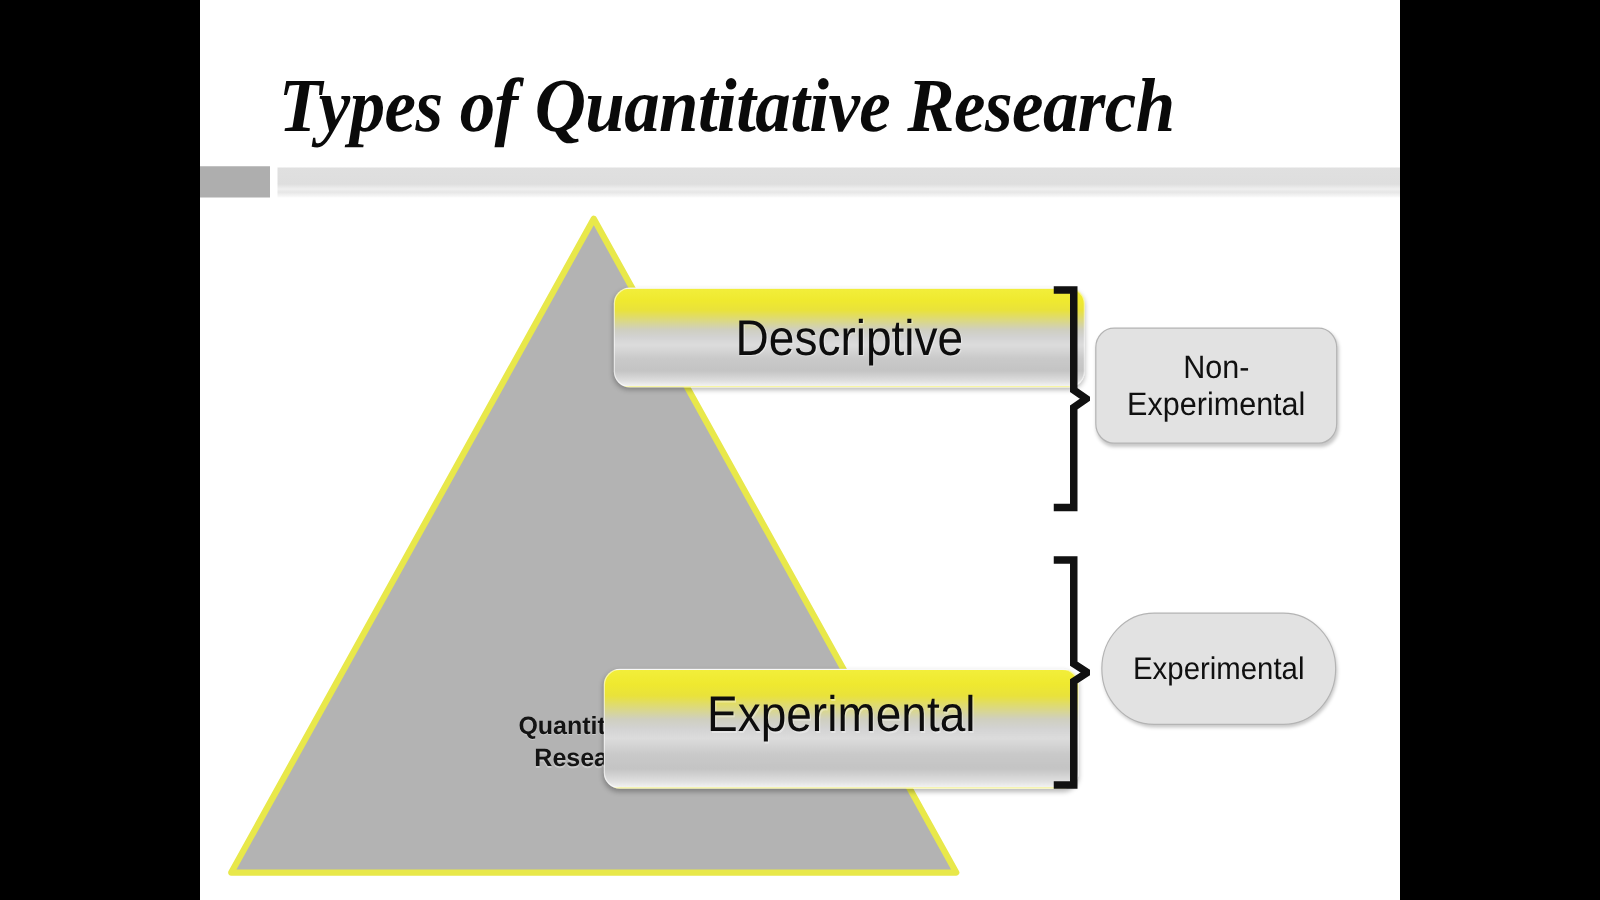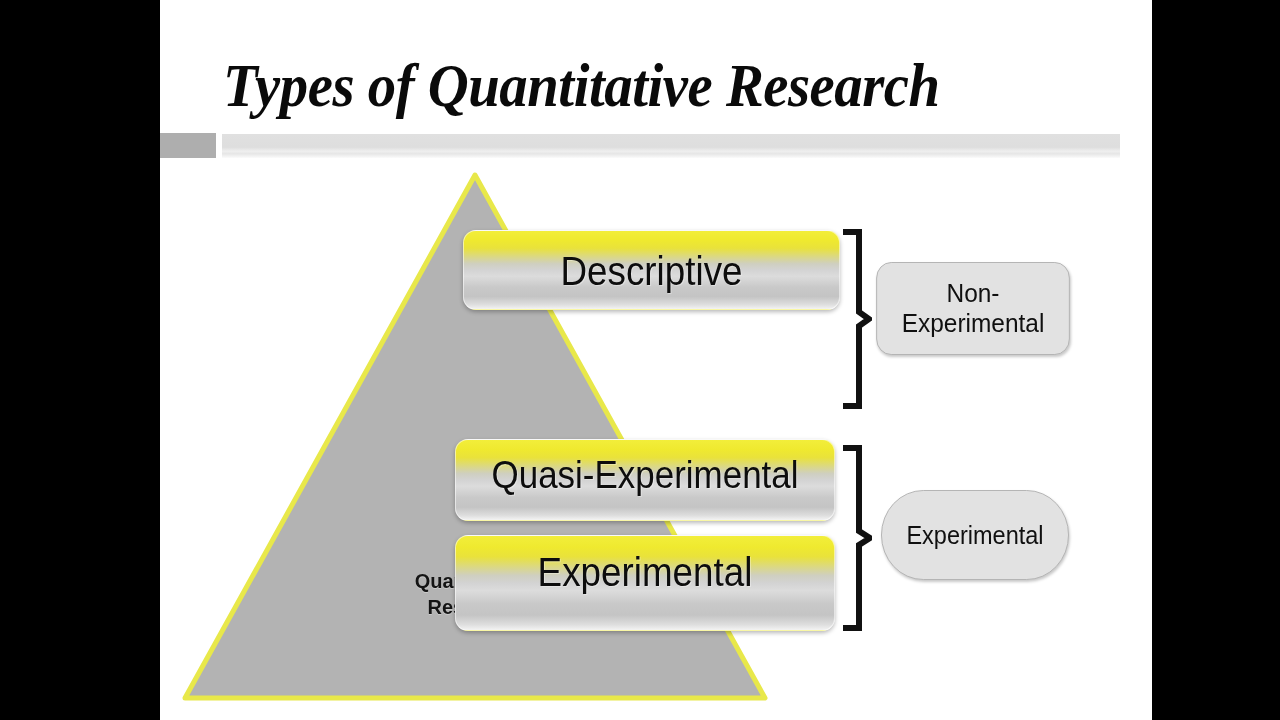--- a/index.html
+++ b/index.html
@@ -22,21 +22,20 @@
     background: #000000;
   }
   #slide {
     position: absolute;
     left: 160px;
     top: 0;
     width: 960px;
     height: 720px;
     background: #ffffff;
     overflow: hidden;
-    padding-left: 32px;
   }
 
   
   #title {
     position: absolute;
     left: 63px;
     top: 50px;
     width: 860px;
     height: 72px;
     font-family: "Liberation Serif", "DejaVu Serif", serif;
@@ -97,20 +96,21 @@
         #cfcfc0 42%,
         #d3d3d3 50%,
         #dcdcdc 58%,
         #c9c9c9 72%,
         #c4c4c4 84%,
         #dddddd 94%,
         #f3f3f3 100%);
     box-shadow: 0 2px 4px rgba(0,0,0,0.28);
     border: 1px solid rgba(255,255,255,0.55);
     box-sizing: border-box;
+    margin-left: 28px;
   }
   .stack-label {
     position: absolute;
     left: 0;
     right: 0;
     text-align: center;
     font-family: "Liberation Sans", sans-serif;
     font-weight: normal;
     color: #0d0d0d;
     white-space: nowrap;
@@ -178,23 +178,20 @@
       <polygon points="305,5 595,528 15,528" fill="#b3b3b3" stroke="#e8e84a" stroke-width="5" stroke-linejoin="round"></polygon>
     </svg>
     <div id="pyramid-label" style="left:215px; top:568px; width:195px;">Quantitative
 Research</div>
 
     <div class="stack-box" style="left:303px; top:230px; width:377px; height:80px;">
       <div class="stack-label" style="top:18px; font-size:40px;">Descriptive</div>
     </div>
 
 
-    <div class="stack-box" style="left:295px; top:439px; width:380px; height:82px;">
-      <div class="stack-label" style="top:14px; font-size:38px;">Quasi-Experimental</div>
-    </div>
 
     <div class="stack-box" style="left:295px; top:535px; width:380px; height:96px;">
       <div class="stack-label" style="top:14px; font-size:40px;">Experimental</div>
     </div>
 
     <svg class="bracket" style="left:680px; top:228px; width:32px; height:182px;" viewBox="0 0 32 182">
       <path d="M3 4 H19 V84 L29 91 L19 98 V178 H3" fill="none" stroke="#111111" stroke-width="6" stroke-linecap="butt" stroke-linejoin="miter"></path>
     </svg>
 
     <svg class="bracket" style="left:680px; top:444px; width:32px; height:188px;" viewBox="0 0 32 188">

